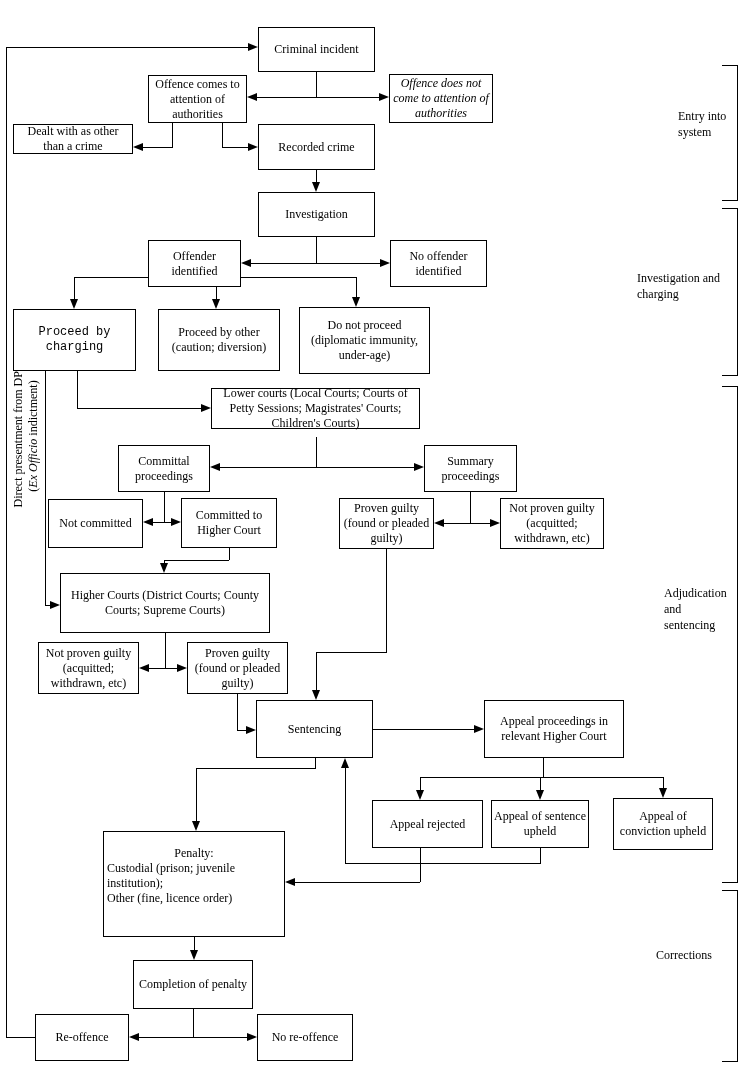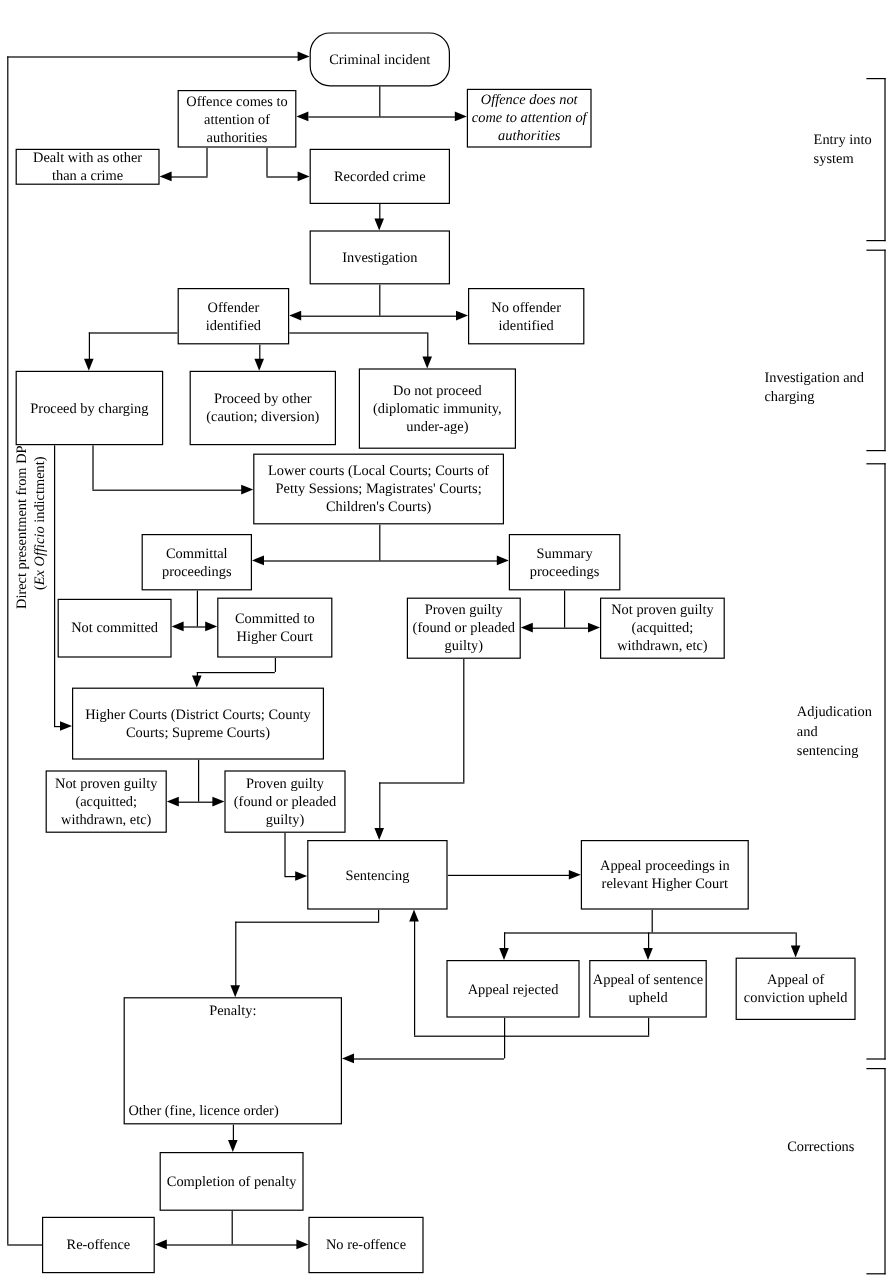--- a/index.html
+++ b/index.html
@@ -9,21 +9,21 @@
   }
   #title{
     position:absolute;left:0;top:5px;width:622px;text-align:center;
     font-weight:bold;font-size:14px;letter-spacing:0.4px;
   }
   .node{
     position:absolute;border:1px solid #000;background:#fff;box-sizing:border-box;
     display:flex;flex-direction:column;justify-content:center;
     font-size:12px;line-height:15px;text-align:center;padding:1px 2px;
   }
-  .node-left{justify-content:space-between;text-align:left;padding:3px 3px;}
+  .node-left{justify-content:flex-start;text-align:left;padding:14px 3px;}
   .penalty-title{text-align:center;width:100%;}
   .seg{position:absolute;background:#000;}
   .arrow{position:absolute;width:0;height:0;}
   .arrow-r{border-top:4px solid transparent;border-bottom:4px solid transparent;border-left:10px solid #000;}
   .arrow-l{border-top:4px solid transparent;border-bottom:4px solid transparent;border-right:10px solid #000;}
   .arrow-d{border-left:4px solid transparent;border-right:4px solid transparent;border-top:10px solid #000;}
   .arrow-u{border-left:4px solid transparent;border-right:4px solid transparent;border-bottom:10px solid #000;}
   .bracket{position:absolute;box-sizing:border-box;
     border-top:1px solid #000;border-right:1px solid #000;border-bottom:1px solid #000;}
   .side-label{position:absolute;font-size:12px;line-height:16px;text-align:left;}
@@ -124,62 +124,63 @@
       <div class="arrow arrow-d" style="left: 536px; top: 790px;"></div>
       <div class="arrow arrow-d" style="left: 659px; top: 788px;"></div>
       <div class="arrow arrow-u" style="left: 341px; top: 758px;"></div>
       <div class="arrow arrow-l" style="left: 285px; top: 878px;"></div>
       <div class="arrow arrow-d" style="left: 192px; top: 821px;"></div>
       <div class="arrow arrow-d" style="left: 190px; top: 950px;"></div>
       <div class="arrow arrow-l" style="left: 129px; top: 1033px;"></div>
       <div class="arrow arrow-r" style="left: 247px; top: 1033px;"></div>
     </div>
   <div id="layer-nodes">
-      <div class="node" style="left: 258px; top: 27px; width: 117px; height: 45px; border-radius: 17px;">Criminal incident</div>
+      <div class="node" style="left: 258px; top: 27px; width: 117px; height: 45px;">Criminal incident</div>
       <div class="node" style="left: 148px; top: 75px; width: 99px; height: 48px;">Offence comes to attention of authorities</div>
       <div class="node" style="left: 389px; top: 74px; width: 104px; height: 49px; font-style: italic;">Offence does not come to attention of authorities</div>
       <div class="node" style="left: 13px; top: 124px; width: 120px; height: 30px;">Dealt with as other than a crime</div>
       <div class="node" style="left: 258px; top: 124px; width: 117px; height: 46px;">Recorded crime</div>
       <div class="node" style="left: 258px; top: 192px; width: 117px; height: 45px;">Investigation</div>
       <div class="node" style="left: 148px; top: 240px; width: 93px; height: 47px;">Offender identified</div>
       <div class="node" style="left: 390px; top: 240px; width: 97px; height: 47px;">No offender identified</div>
-      <div class="node" style="left: 13px; top: 309px; width: 123px; height: 62px;">Proceed by charging</div>
+      <div class="node" style="left: 13px; top: 309px; width: 123px; height: 62px; font-family: Liberation Mono, monospace;">Proceed by charging</div>
       <div class="node" style="left: 158px; top: 309px; width: 122px; height: 62px;">Proceed by other (caution; diversion)</div>
       <div class="node" style="left: 299px; top: 307px; width: 131px; height: 67px;">Do not proceed (diplomatic immunity, under-age)</div>
-      <div class="node" style="left: 211px; top: 378px; width: 209px; height: 59px; text-align: center;">Lower courts (Local Courts; Courts of Petty Sessions; Magistrates' Courts; Children's Courts)</div>
+      <div class="node" style="left: 211px; top: 388px; width: 209px; height: 41px; text-align: center;">Lower courts (Local Courts; Courts of Petty Sessions; Magistrates' Courts; Children's Courts)</div>
       <div class="node" style="left: 118px; top: 445px; width: 92px; height: 47px;">Committal proceedings</div>
       <div class="node" style="left: 424px; top: 445px; width: 93px; height: 47px;">Summary proceedings</div>
       <div class="node" style="left: 48px; top: 499px; width: 95px; height: 49px;">Not committed</div>
       <div class="node" style="left: 181px; top: 498px; width: 96px; height: 50px;">Committed to Higher Court</div>
       <div class="node" style="left: 339px; top: 498px; width: 95px; height: 51px;">Proven guilty (found or pleaded guilty)</div>
       <div class="node" style="left: 500px; top: 498px; width: 104px; height: 51px;">Not proven guilty (acquitted; withdrawn, etc)</div>
       <div class="node" style="left: 60px; top: 573px; width: 210px; height: 60px;">Higher Courts (District Courts; County Courts; Supreme Courts)</div>
       <div class="node" style="left: 38px; top: 642px; width: 101px; height: 52px;">Not proven guilty (acquitted; withdrawn, etc)</div>
       <div class="node" style="left: 187px; top: 642px; width: 101px; height: 52px;">Proven guilty (found or pleaded guilty)</div>
       <div class="node" style="left: 256px; top: 700px; width: 117px; height: 58px;">Sentencing</div>
       <div class="node" style="left: 484px; top: 700px; width: 140px; height: 58px;">Appeal proceedings in relevant Higher Court</div>
       <div class="node" style="left: 372px; top: 800px; width: 111px; height: 48px;">Appeal rejected</div>
       <div class="node" style="left: 491px; top: 800px; width: 98px; height: 48px;">Appeal of sentence upheld</div>
       <div class="node" style="left: 613px; top: 798px; width: 100px; height: 52px;">Appeal of conviction upheld</div>
       <div class="node node-left" style="left: 103px; top: 831px; width: 182px; height: 106px;">
         <div class="penalty-title">Penalty:</div>
+        <div class="penalty-line">Custodial (prison; juvenile institution);</div>
         <div class="penalty-line">Other (fine, licence order)</div>
       </div>
       <div class="node" style="left: 133px; top: 960px; width: 120px; height: 49px;">Completion of penalty</div>
       <div class="node" style="left: 35px; top: 1014px; width: 94px; height: 47px;">Re-offence</div>
       <div class="node" style="left: 257px; top: 1014px; width: 96px; height: 47px;">No re-offence</div>
     </div>
   <div id="layer-brackets">
       <div class="bracket" style="left: 722px; top: 65px; width: 16px; height: 136px;"></div>
       <div class="side-label" style="left: 678px; top: 108px;">
         <div class="side-label-line">Entry into</div>
         <div class="side-label-line">system</div>
       </div>
       <div class="bracket" style="left: 722px; top: 208px; width: 16px; height: 168px;"></div>
-      <div class="side-label" style="left: 637px; top: 270px; margin-top: 36px;">
+      <div class="side-label" style="left: 637px; top: 270px;">
         <div class="side-label-line">Investigation and</div>
         <div class="side-label-line">charging</div>
       </div>
       <div class="bracket" style="left: 722px; top: 386px; width: 16px; height: 497px;"></div>
       <div class="side-label" style="left: 664px; top: 585px;">
         <div class="side-label-line">Adjudication</div>
         <div class="side-label-line">and</div>
         <div class="side-label-line">sentencing</div>
       </div>
       <div class="bracket" style="left: 722px; top: 890px; width: 16px; height: 172px;"></div>

